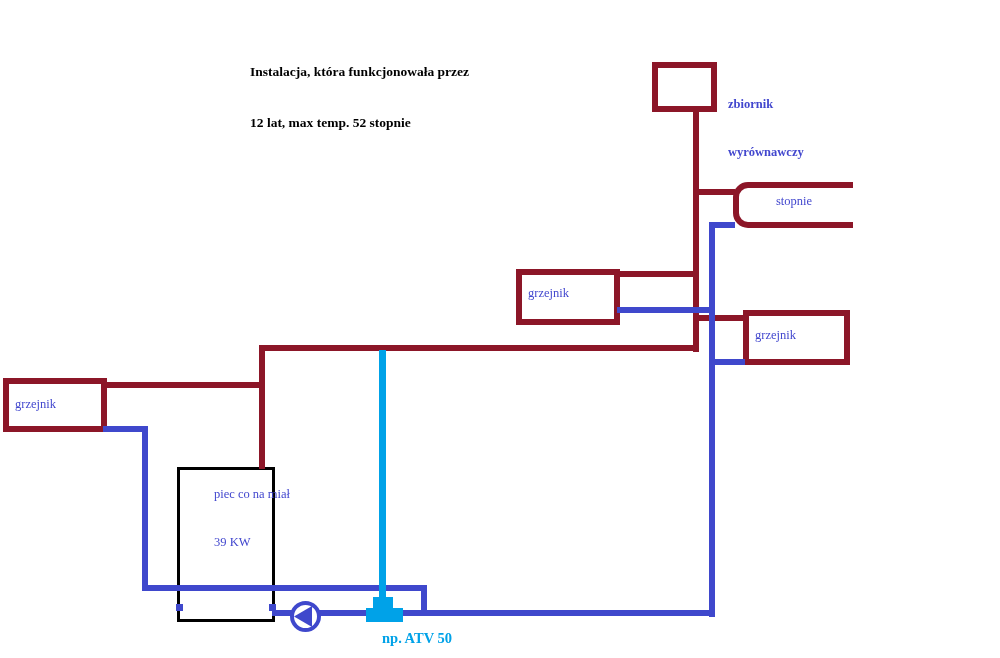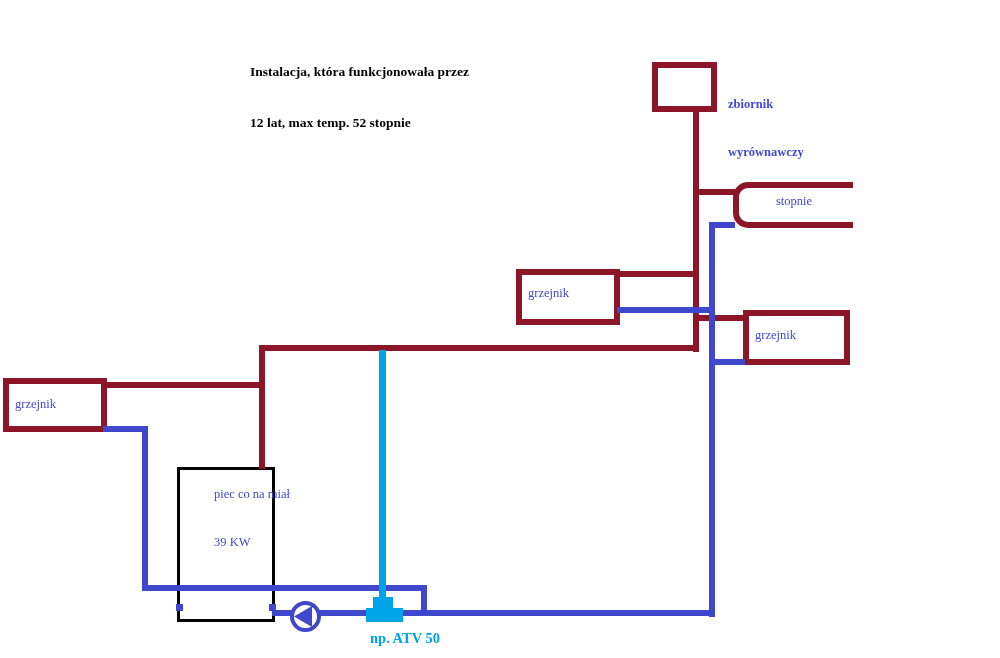--- a/index.html
+++ b/index.html
@@ -52,20 +52,21 @@
     font-size: 13.5px;
     line-height: 17px;
     white-space: pre;
   }
   .valve-label {
     position: absolute;
     color: #00A2E8;
     font-weight: bold;
     font-size: 14.5px;
     white-space: pre;
+    margin-left: 12px;
   }
 </style>
 </head>
 <body>
 
 <div id="canvas">
 
   <div class="title" style="left:250px; top:29px;">
     <div>Instalacja, która funkcjonowała przez</div>
     <div>12 lat, max temp. 52 stopnie</div>

